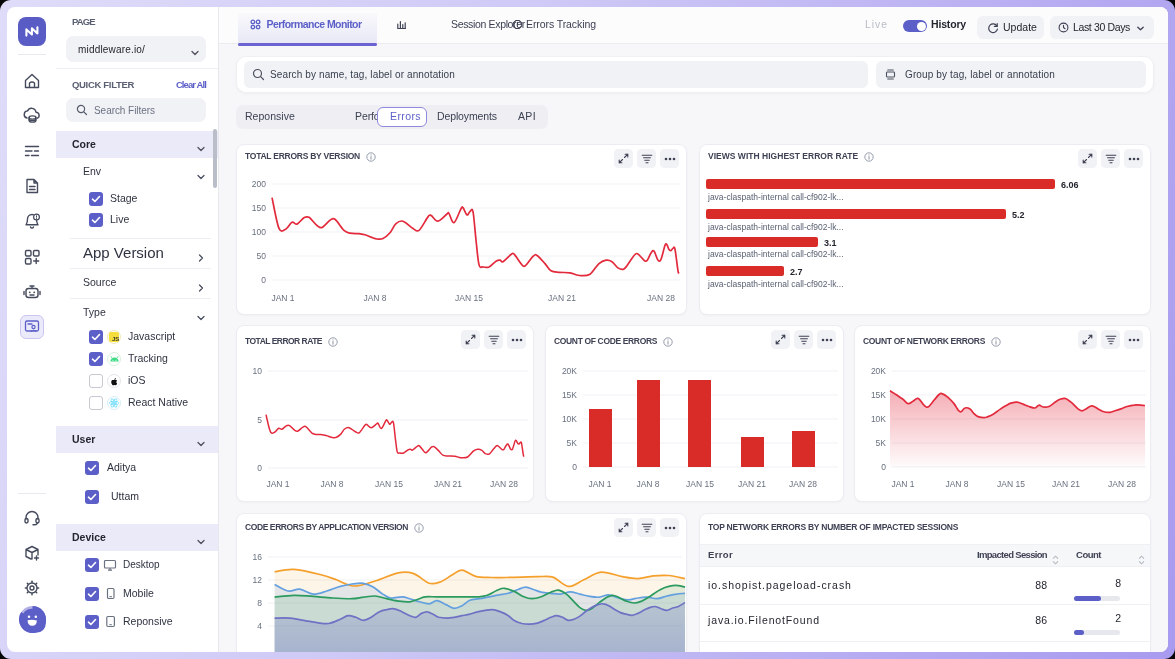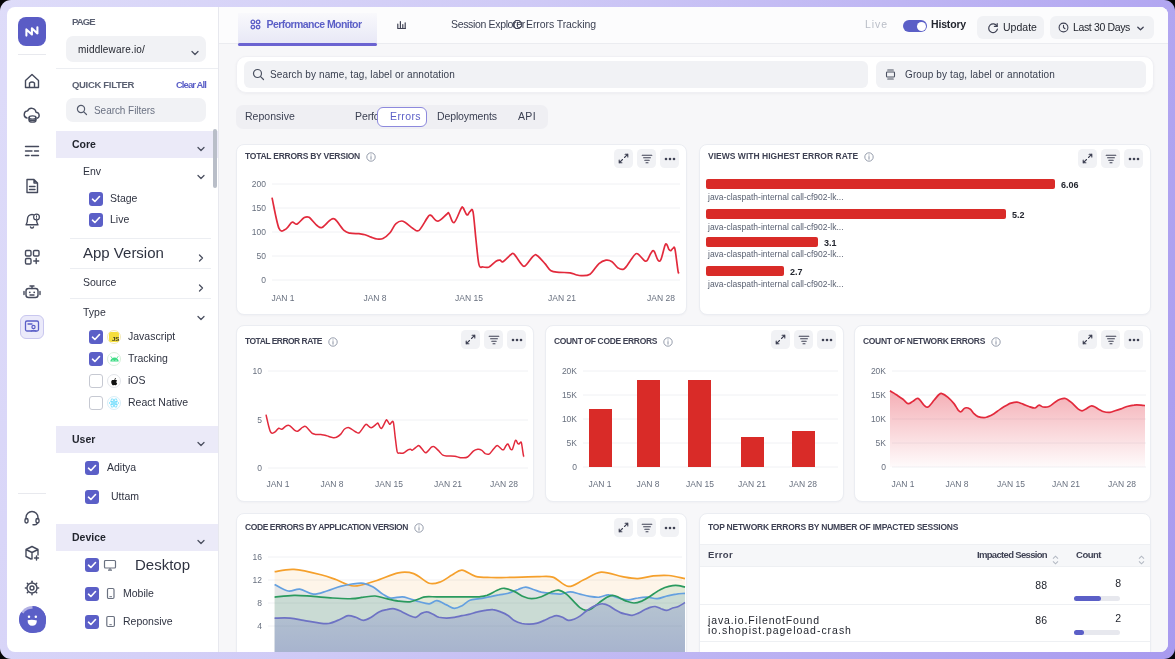--- a/index.html
+++ b/index.html
@@ -198,21 +198,21 @@
     <div style="position:absolute;left:189px;top:526px;width:10px;height:10px;"><svg width="10" height="10" viewBox="0 0 10 10">
         <path d="M2 3.5 L5 6.5 L8 3.5" stroke="#4b5060" stroke-width="1.3" fill="none" stroke-linecap="round" stroke-linejoin="round"></path>
       </svg></div>
 <div style="position:absolute;left:78px;top:551px;width:14px;height:14px;border-radius:3px;background:#5b5fc7;"><svg width="14" height="14" viewBox="0 0 14 14">
         <path d="M3.5 7.2 L5.9 9.5 L10.5 4.5" stroke="#fff" stroke-width="1.6" fill="none" stroke-linecap="round" stroke-linejoin="round"></path>
       </svg></div>
     <svg style="position:absolute;left:96px;top:551px;" width="14" height="14" viewBox="0 0 14 14" fill="none">
       <rect x="1.5" y="2.5" width="11" height="7.5" rx="1" stroke="#6a7180" stroke-width="1.2"></rect>
       <path d="M5 12.2 H9 M7 10 V12.2" stroke="#6a7180" stroke-width="1.2"></path>
     </svg>
-    <div style="position:absolute;left:128px;top:551.25px;font-size:15px;line-height:13.5px;color:#2f3341;white-space:nowrap;letter-spacing:0.00px;">Desktop</div>
+    <div style="position:absolute;left:116px;top:551.25px;font-size:10px;line-height:13.5px;color:#2f3341;white-space:nowrap;letter-spacing:0.00px;">Desktop</div>
 <div style="position:absolute;left:78px;top:580px;width:14px;height:14px;border-radius:3px;background:#5b5fc7;"><svg width="14" height="14" viewBox="0 0 14 14">
         <path d="M3.5 7.2 L5.9 9.5 L10.5 4.5" stroke="#fff" stroke-width="1.6" fill="none" stroke-linecap="round" stroke-linejoin="round"></path>
       </svg></div>
     <svg style="position:absolute;left:97px;top:580px;" width="13" height="13" viewBox="0 0 13 13" fill="none">
       <rect x="3.5" y="1.5" width="6.5" height="10" rx="1.2" stroke="#6a7180" stroke-width="1.2"></rect>
       <path d="M5.8 9.7 H7.6" stroke="#6a7180" stroke-width="1" stroke-linecap="round"></path>
     </svg>
     <div style="position:absolute;left:116px;top:580.25px;font-size:10.5px;line-height:13.5px;color:#2f3341;white-space:nowrap;letter-spacing:0.00px;">Mobile</div>
 <div style="position:absolute;left:78px;top:608px;width:14px;height:14px;border-radius:3px;background:#5b5fc7;"><svg width="14" height="14" viewBox="0 0 14 14">
         <path d="M3.5 7.2 L5.9 9.5 L10.5 4.5" stroke="#fff" stroke-width="1.6" fill="none" stroke-linecap="round" stroke-linejoin="round"></path>
@@ -543,21 +543,21 @@
 <div style="position:absolute;left:950px;top:542.25px;width:90px;text-align:right;font-size:9.5px;line-height:12.5px;color:#3f4254;white-space:nowrap;letter-spacing:-0.67px;font-weight:bold;">Impacted Session</div>
 <div style="position:absolute;left:1045px;top:544px;width:7px;height:10px;"><svg width="7" height="10" viewBox="0 0 7 10">
         <path d="M1 3.6 L3.5 1.2 L6 3.6" stroke="#b4bac4" stroke-width="1.1" fill="none"></path>
         <path d="M1 6.4 L3.5 8.8 L6 6.4" stroke="#b4bac4" stroke-width="1.1" fill="none"></path>
       </svg></div>
 <div style="position:absolute;left:1069px;top:542.25px;font-size:9.5px;line-height:12.5px;color:#3f4254;white-space:nowrap;letter-spacing:-0.48px;font-weight:bold;">Count</div>
 <div style="position:absolute;left:1131px;top:544px;width:7px;height:10px;"><svg width="7" height="10" viewBox="0 0 7 10">
         <path d="M1 3.6 L3.5 1.2 L6 3.6" stroke="#b4bac4" stroke-width="1.1" fill="none"></path>
         <path d="M1 6.4 L3.5 8.8 L6 6.4" stroke="#b4bac4" stroke-width="1.1" fill="none"></path>
       </svg></div>
-<div style="position:absolute;left:701px;top:572.25px;font-size:10.5px;line-height:13.5px;color:#23262f;white-space:nowrap;letter-spacing:0.97px;margin-top:45px;">io.shopist.pageload-crash</div>
+<div style="position:absolute;left:701px;top:572.25px;font-size:10.5px;line-height:13.5px;color:#23262f;white-space:nowrap;letter-spacing:0.97px;">io.shopist.pageload-crash</div>
 <div style="position:absolute;left:1010px;top:572.25px;width:30px;text-align:right;font-size:10.5px;line-height:13.5px;color:#23262f;white-space:nowrap;letter-spacing:0.00px;">88</div>
 <div style="position:absolute;left:1100px;top:570.25px;width:14px;text-align:right;font-size:10.5px;line-height:13.5px;color:#23262f;white-space:nowrap;letter-spacing:0.00px;">8</div>
 <div style="position:absolute;left:1067px;top:589px;width:46px;height:5px;border-radius:3px;background:#e7e8ee;"></div>
 <div style="position:absolute;left:1067px;top:589px;width:27px;height:5px;border-radius:3px;background:#5b5fc7;"></div>
 <div style="position:absolute;left:693px;top:597px;width:450px;height:1px;background:#eef0f3;"></div>
 <div style="position:absolute;left:701px;top:607.25px;font-size:10.5px;line-height:13.5px;color:#23262f;white-space:nowrap;letter-spacing:0.87px;">java.io.FilenotFound</div>
 <div style="position:absolute;left:1010px;top:607.25px;width:30px;text-align:right;font-size:10.5px;line-height:13.5px;color:#23262f;white-space:nowrap;letter-spacing:0.00px;">86</div>
 <div style="position:absolute;left:1100px;top:605.25px;width:14px;text-align:right;font-size:10.5px;line-height:13.5px;color:#23262f;white-space:nowrap;letter-spacing:0.00px;">2</div>
 <div style="position:absolute;left:1067px;top:623px;width:46px;height:5px;border-radius:3px;background:#e7e8ee;"></div>
 <div style="position:absolute;left:1067px;top:623px;width:10px;height:5px;border-radius:3px;background:#5b5fc7;"></div>

